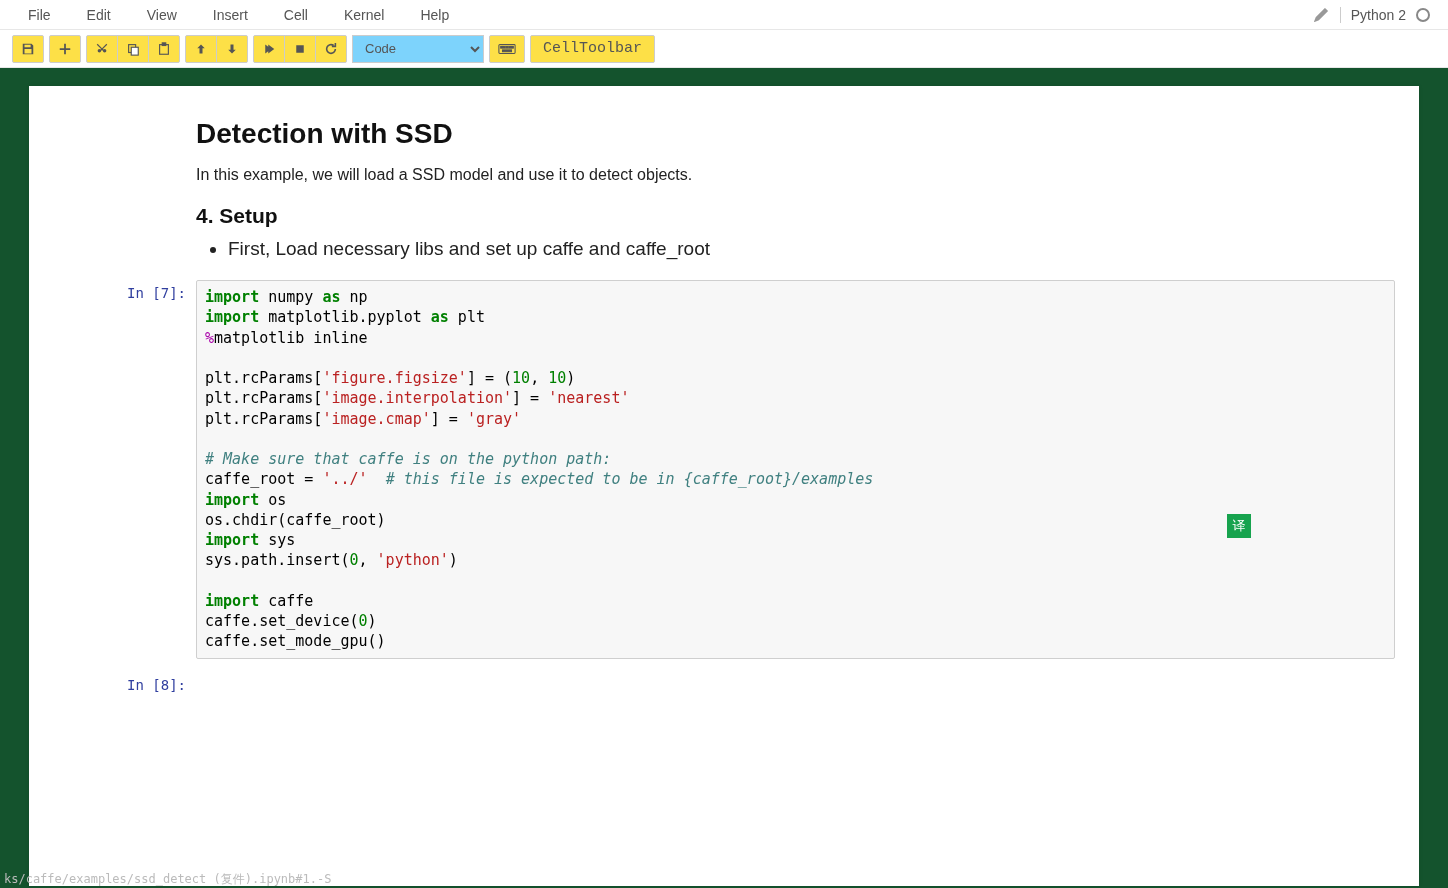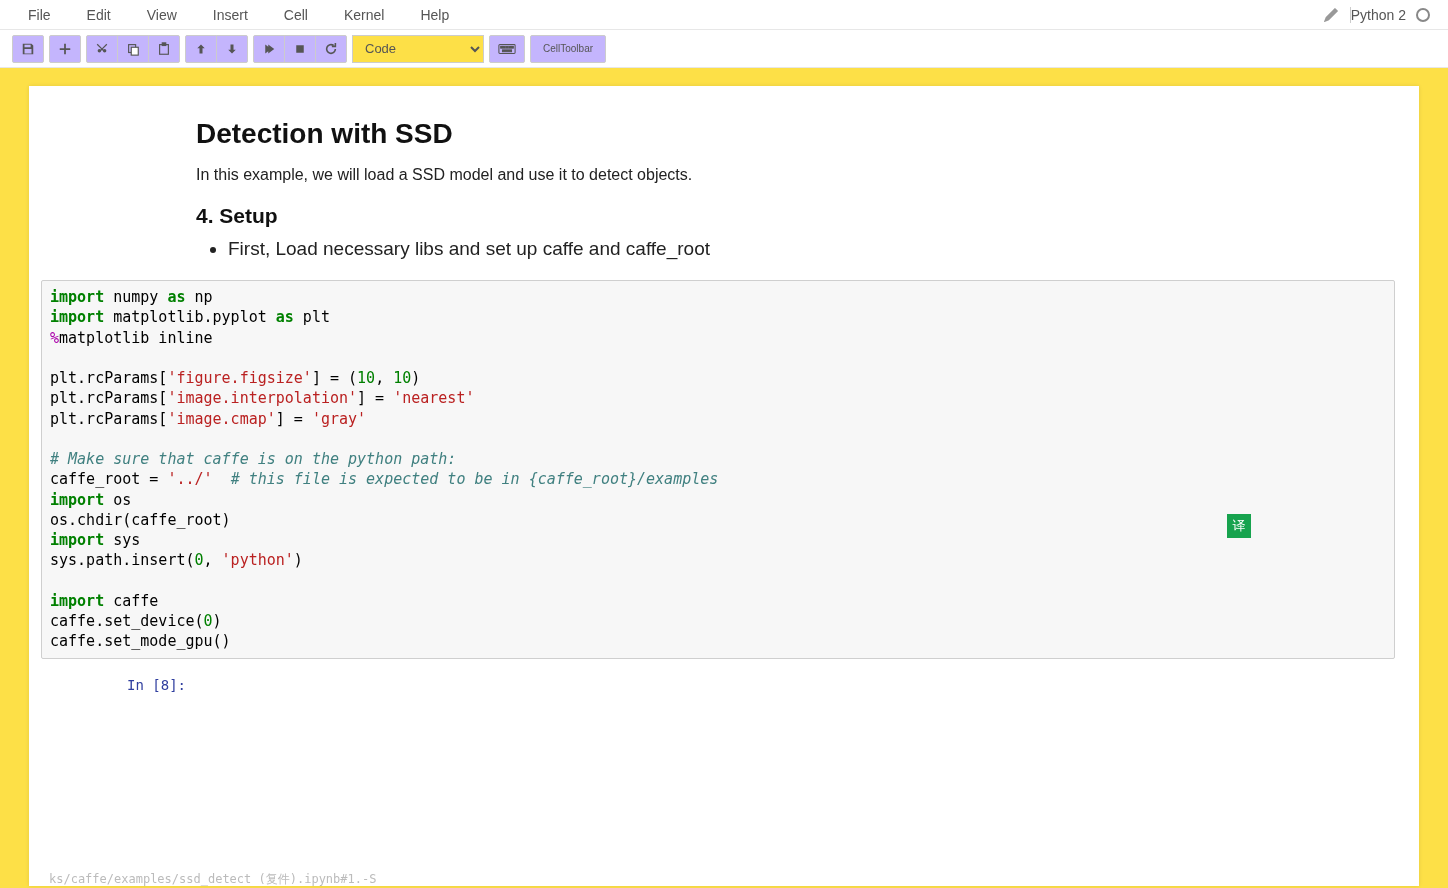--- a/index.html
+++ b/index.html
@@ -2,33 +2,33 @@
 <html><head>
   <meta charset="utf-8">
   <style>
     * { box-sizing: border-box; margin: 0; padding: 0; }
     body { font-family: "Helvetica Neue", Helvetica, Arial, sans-serif; font-size: 14px; color: #000; background: #fff; overflow: hidden; }
     
     .menubar { display: flex; align-items: center; padding: 0 10px; height: 30px; border-bottom: 1px solid #e7e7e7; }
     .menubar-item { padding: 4px 18px; color: #555; cursor: pointer; font-size: 14px; }
     .menubar-spacer { flex: 1; }
     .pencil-icon { color: #999; margin-right: 12px; cursor: pointer; }
-    .kernel-name { color: #555; font-size: 14px; margin-right: 10px; border-left:1px solid #ccc; }
+    .kernel-name { color: #555; font-size: 14px; margin-right: 10px; padding-left:10px; border-left:1px solid #ccc; }
     .kernel-indicator { width: 14px; height: 14px; border: 2px solid #888; border-radius: 50%; margin-right: 8px; }
     
     .toolbar { display: flex; align-items: center; gap: 5px; padding: 6px 12px; background: #fff; border-bottom: 1px solid #e7e7e7; height: 38px; }
-    .btn { border: 1px solid #ccc; background: #c4b5fd; padding: 4px 8px; height: 28px; display: inline-flex; align-items: center; justify-content: center; font-size: 10px; cursor: pointer; border-radius: 2px; min-width: 32px; color:#555; }
+    .btn { border: 1px solid #ccc; background: #fde047; padding: 4px 8px; height: 28px; display: inline-flex; align-items: center; justify-content: center; font-size: 15px; cursor: pointer; border-radius: 2px; min-width: 32px; color:#555;font-family:Liberation Mono, monospace; }
     .btn-group { display: inline-flex; }
     .btn-group .btn { border-radius: 0; margin-left:-1px; }
     .btn-group .btn:first-child { border-radius: 2px 0 0 2px; margin-left:0; }
     .btn-group .btn:last-child { border-radius: 0 2px 2px 0; }
-    .cell-type-select { border: 1px solid #ccc; padding: 3px 8px; height: 28px; width: 132px; background: #fde047; font-size: 13px; cursor: pointer; color: #555; }
+    .cell-type-select { border: 1px solid #ccc; padding: 3px 8px; height: 28px; width: 132px; background: #7dd3fc; font-size: 13px; cursor: pointer; color: #555; }
     .btn-celltoolbar { padding: 4px 12px; }
     
-    .notebook-area { background: #fde047; padding: 18px 5px 0 5px; height: calc(100vh - 68px); overflow: hidden; }
+    .notebook-area { background: #14532d; padding: 18px 5px 0 5px; height: calc(100vh - 68px); overflow: hidden; }
     .notebook-page { background: #fff; max-width: 1390px; margin:0 auto; padding: 30px 0; box-shadow: 0 0 4px rgba(0,0,0,0.1); min-height: 800px; position:relative; }
     
     .cell { display: flex; padding: 2px 12px; }
     .prompt { width: 155px; text-align: right; padding-right: 10px; font-family: monospace; font-size: 14px; color: #303F9F; flex-shrink: 0; padding-top: 5px; }
     .cell-content { flex: 1; min-width: 0; padding-right:12px; }
     
     .text-cell .cell-content { padding-left: 0; }
     .text-cell h1 { font-size: 28px; font-weight: bold; margin-bottom: 16px; color: #111; }
     .text-cell h2 { font-size: 21px; font-weight: bold; margin-bottom: 10px; margin-top: 20px; color: #111; }
     .text-cell p { font-size: 16px; color: #222; margin-bottom: 14px; }
@@ -38,21 +38,21 @@
     .code-cell .input-area { border: 1px solid #cfcfcf; background: #f7f7f7; padding: 6px 8px; font-family: "DejaVu Sans Mono", Consolas, monospace; font-size: 15px; line-height: 1.35; white-space: pre; overflow-x: auto; border-radius:2px;}
     
     .kw { color: #008000; font-weight: bold; }
     .str { color: #BA2121; }
     .num { color: #008000; }
     .magic { color: #A0A; }
     .comment { color: #408080; font-style: italic; }
     
     .translate-badge { position: absolute; right: 168px; top: 428px; width: 24px; height: 24px; background: #17a34e; color: #fff; display:flex; align-items:center; justify-content:center; font-size:13px; cursor:pointer; }
     
-    .statusbar-fragment { position:absolute; bottom:0; left:0; font-size:12px; color:#bbb; padding:0 4px; font-family:monospace;margin-left:45px;}
+    .statusbar-fragment { position:absolute; bottom:0; left:0; font-size:12px; color:#bbb; padding:0 4px; font-family:monospace;}
     
     svg { display: block; }
   </style>
 </head>
 <body>
 
 <div class="menubar">
   <div class="menubar-item">File</div>
   <div class="menubar-item">Edit</div>
   <div class="menubar-item">View</div>
@@ -156,20 +156,21 @@
         <h1>Detection with SSD</h1>
         <p>In this example, we will load a SSD model and use it to detect objects.</p>
         <h2>4. Setup</h2>
         <ul>
             <li>First, Load necessary libs and set up caffe and caffe_root</li>
           </ul>
       </div>
     </div>
 
     <div class="cell code-cell">
+      <div class="prompt">In [7]:</div>
       <div class="cell-content">
         <div class="input-area"><span class="kw">import</span> numpy <span class="kw">as</span> np
 <span class="kw">import</span> matplotlib.pyplot <span class="kw">as</span> plt
 <span class="magic">%</span>matplotlib inline
 
 plt.rcParams[<span class="str">'figure.figsize'</span>] = (<span class="num">10</span>, <span class="num">10</span>)
 plt.rcParams[<span class="str">'image.interpolation'</span>] = <span class="str">'nearest'</span>
 plt.rcParams[<span class="str">'image.cmap'</span>] = <span class="str">'gray'</span>
 
 <span class="comment"># Make sure that caffe is on the python path:</span>

